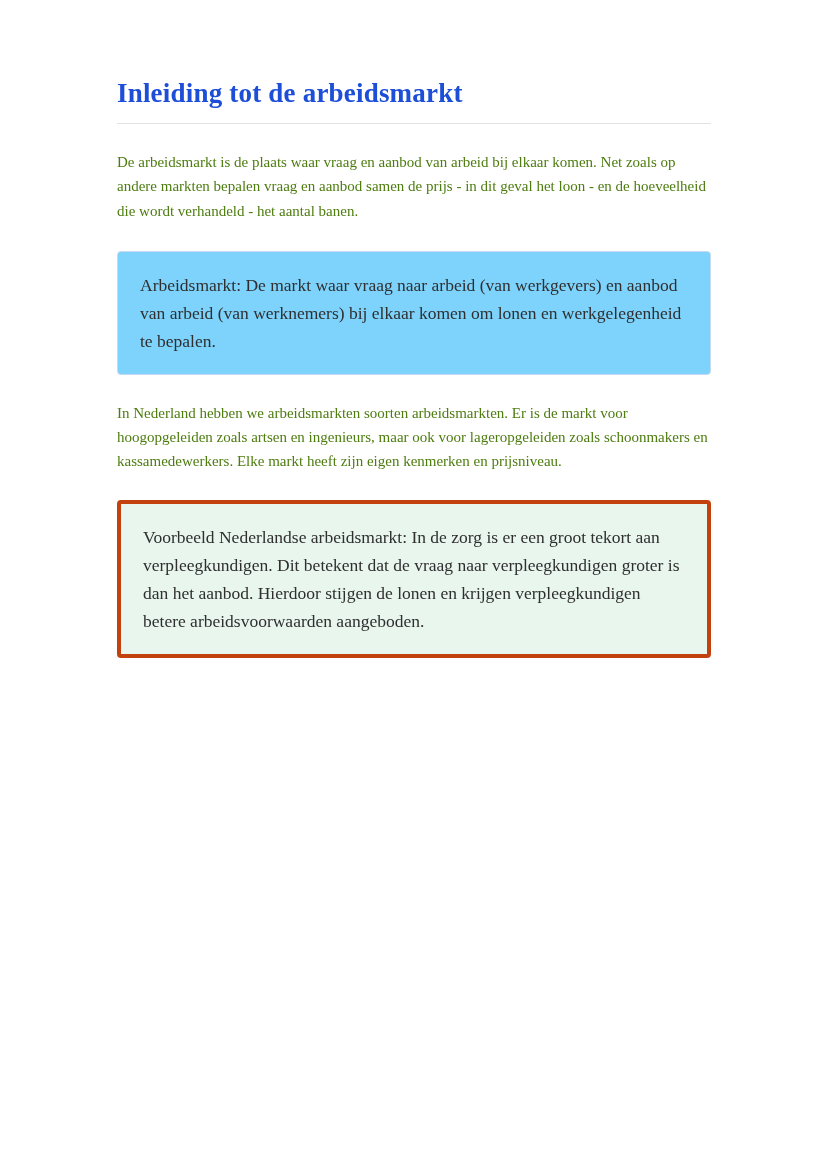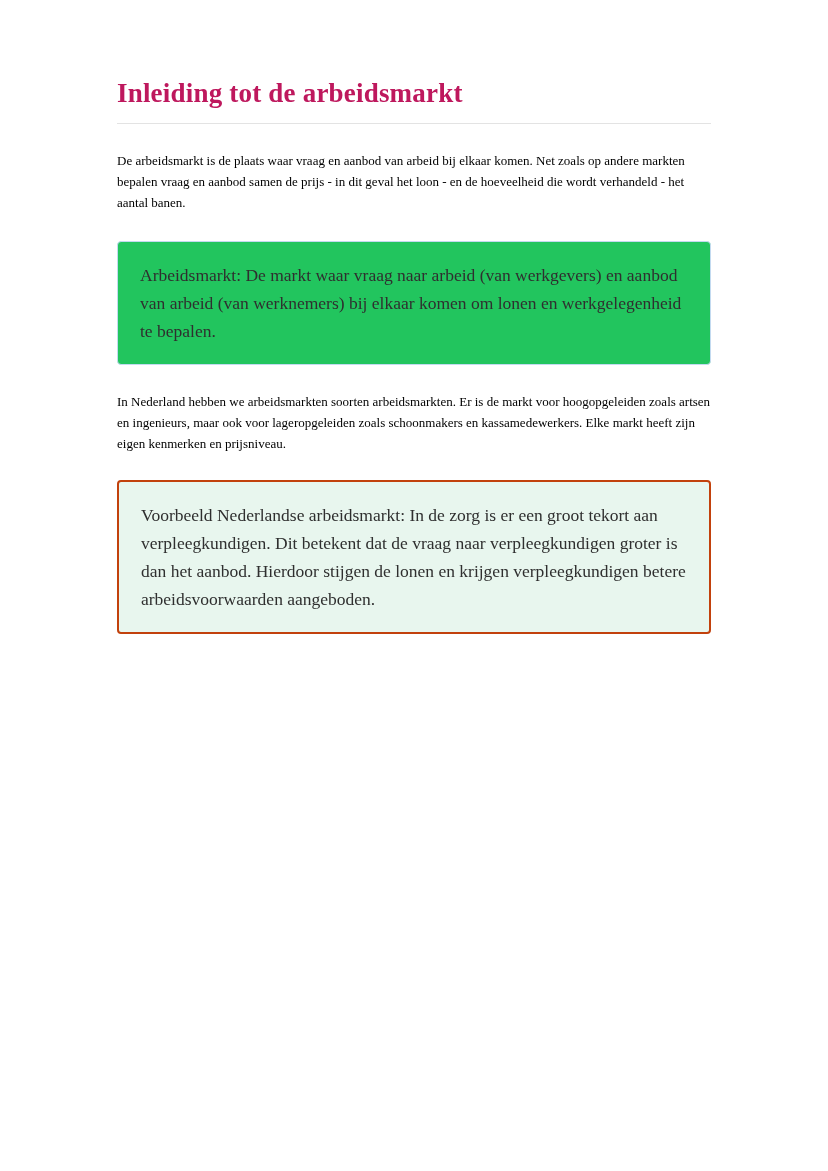--- a/index.html
+++ b/index.html
@@ -15,54 +15,54 @@
     background: #ffffff;
     margin: 0 auto;
     position: relative;
   }
 
   .content {
     padding: 78px 117px 0 117px;
   }
 
   .page-title {
-    color: #be185d;
+    color: #1d4ed8;
     font-size: 27px;
     font-weight: 700;
     letter-spacing: 0.2px;
     padding-bottom: 14px;
     border-bottom: 1px solid #e3e3e3;
     margin-bottom: 26px;
   }
 
   .paragraph {
-    color: #000000;
-    font-size: 13px;
+    color: #4d7c0f;
+    font-size: 15px;
     line-height: 1.62;
     margin-bottom: 18px;
   }
 
   .callout {
     border-radius: 4px;
     padding: 19px 22px;
     margin: 26px 0 26px 0;
     font-size: 17.5px;
     line-height: 1.6;
     color: #2f2f2f;
   }
 
   .callout.definition {
-    background: #22c55e;
+    background: #7dd3fc;
     border: 1px solid #c3daf0;
     margin-top: 28px;
   }
 
   .callout.example {
     background: #e8f6ee;
-    border: 2px solid #c2410c;
+    border: 4px solid #c2410c;
   }
 </style>
 </head>
 <body>
 
 <div class="page">
   <div class="content">
 
     <h1 class="page-title">Inleiding tot de arbeidsmarkt</h1>
 

